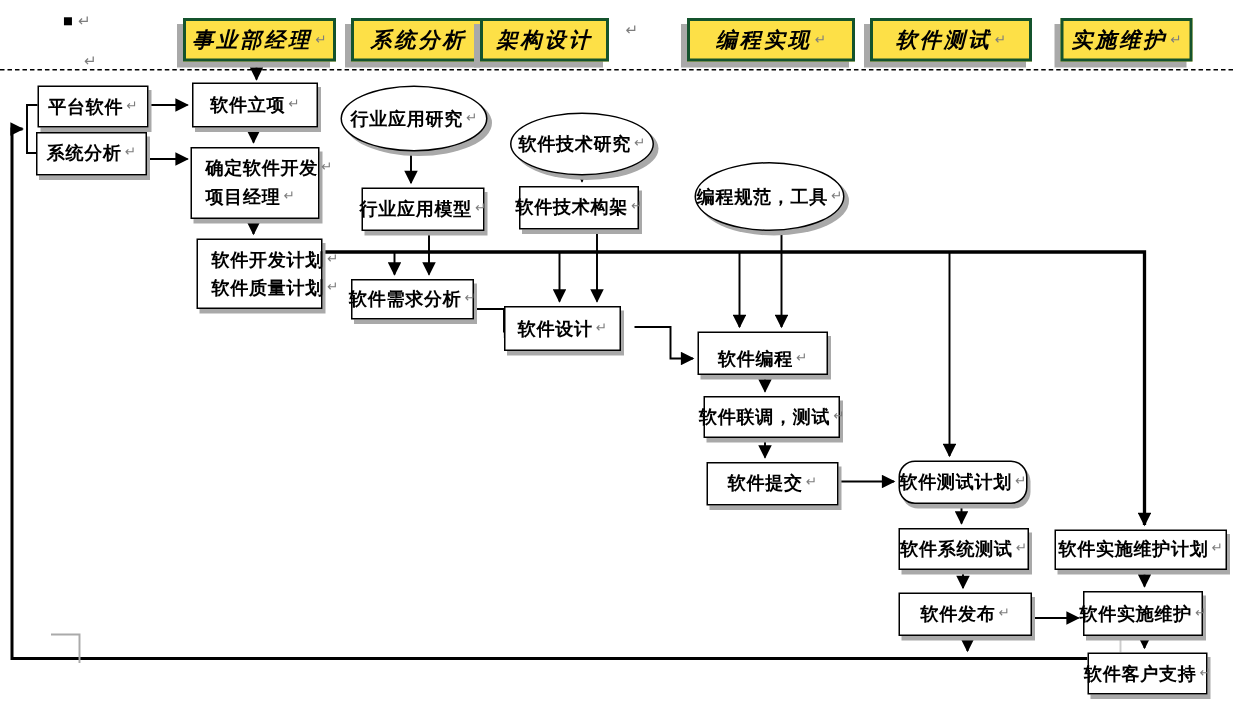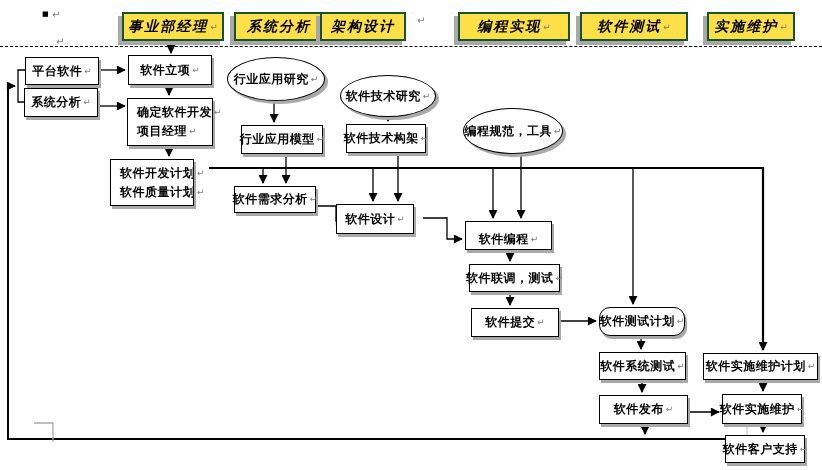--- a/index.html
+++ b/index.html
@@ -111,21 +111,21 @@
     <div class="node align-left" style="left: 127px; top: 98px; width: 84px; height: 46px;">
       <div class="line">
         <span>确定软件开发</span>
         <span class="ret">↵</span>
       </div>
       <div class="line">
         <span>项目经理</span>
         <span class="ret">↵</span>
       </div>
     </div>
-    <div class="node align-left" style="left: 110px; top: 159px; width: 82px; height: 45px;">
+    <div class="node align-left" style="left: 131px; top: 159px; width: 82px; height: 45px;">
       <div class="line">
         <span>软件开发计划</span>
         <span class="ret">↵</span>
       </div>
       <div class="line">
         <span>软件质量计划</span>
         <span class="ret">↵</span>
       </div>
     </div>
     <div class="node ellipse" style="left: 227px; top: 57px; width: 96px; height: 42px;">

